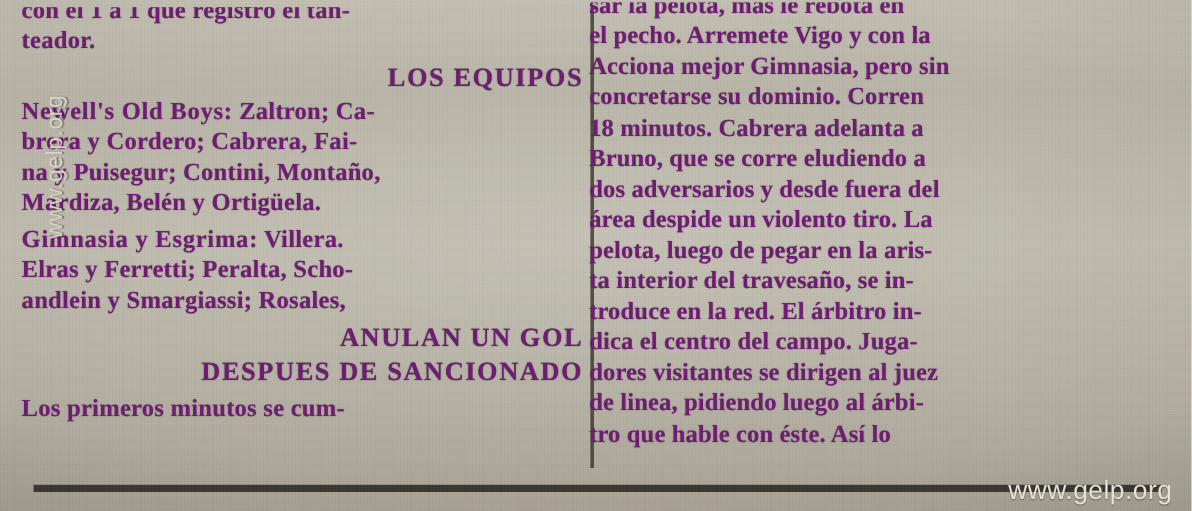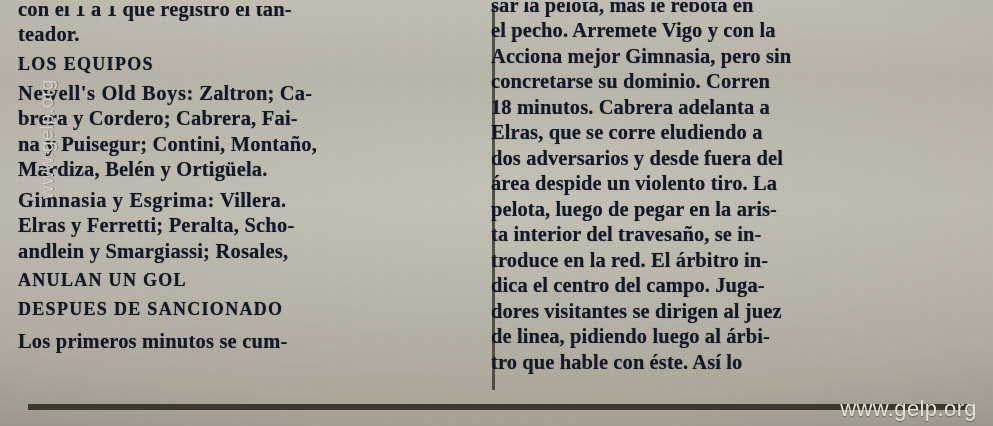--- a/index.html
+++ b/index.html
@@ -29,21 +29,21 @@
     pointer-events: none;
     opacity: 0.30;
     background-image:
       repeating-linear-gradient(0deg, rgba(0,0,0,0.05) 0px, rgba(0,0,0,0.05) 1px, rgba(255,255,255,0.035) 1px, rgba(255,255,255,0.035) 2px),
       repeating-linear-gradient(90deg, rgba(0,0,0,0.035) 0px, rgba(0,0,0,0.035) 1px, rgba(255,255,255,0.03) 1px, rgba(255,255,255,0.03) 3px);
   }
 
   .col {
     position: absolute;
     top: 0;
-    color: #0f172a;
+    color: #701a75;
   }
   #col-left {
     left: 18px;
     width: 468px;
     top: 6px;
   }
   #col-right {
     left: 491px;
     width: 470px;
     top: 2px;
@@ -77,25 +77,25 @@
     letter-spacing: 0.2px;
     white-space: nowrap;
     font-weight: 600;
     text-shadow: 0 0 1px rgba(40,38,33,0.55);
   }
   .run-name {
     font-weight: 800;
     letter-spacing: 0.6px;
   }
   .head {
-    font-size: 18px;
+    font-size: 22px;
     line-height: 29px;
     font-weight: 800;
     letter-spacing: 1.3px;
-    text-align: left;
+    text-align: right;
     white-space: nowrap;
     text-shadow: 0 0 1px rgba(30,28,24,0.7);
   }
   .spacer-sm { height: 5px; }
   .spacer-xs { height: 2px; }
 
   
   #col-right .body-line {
     letter-spacing: 0.1px;
   }
@@ -183,21 +183,21 @@
   </div>
 
   <div class="col" id="col-right">
     <div class="cut-top">
       <div class="body-line">sar la pelota, mas le rebota en</div>
     </div>
     <div class="body-line">el pecho. Arremete Vigo y con la</div>
     <div class="body-line">Acciona mejor Gimnasia, pero sin</div>
     <div class="body-line">concretarse su dominio. Corren</div>
     <div class="body-line">18 minutos. Cabrera adelanta a</div>
-    <div class="body-line">Elras, que se corre eludiendo a</div>
+    <div class="body-line">Bruno, que se corre eludiendo a</div>
     <div class="body-line">dos adversarios y desde fuera del</div>
     <div class="body-line">área despide un violento tiro. La</div>
     <div class="body-line">pelota, luego de pegar en la aris-</div>
     <div class="body-line">ta interior del travesaño, se in-</div>
     <div class="body-line">troduce en la red. El árbitro in-</div>
     <div class="body-line">dica el centro del campo. Juga-</div>
     <div class="body-line">dores visitantes se dirigen al juez</div>
     <div class="body-line">de linea, pidiendo luego al árbi-</div>
     <div class="body-line">tro que hable con éste. Así lo</div>
   </div>

